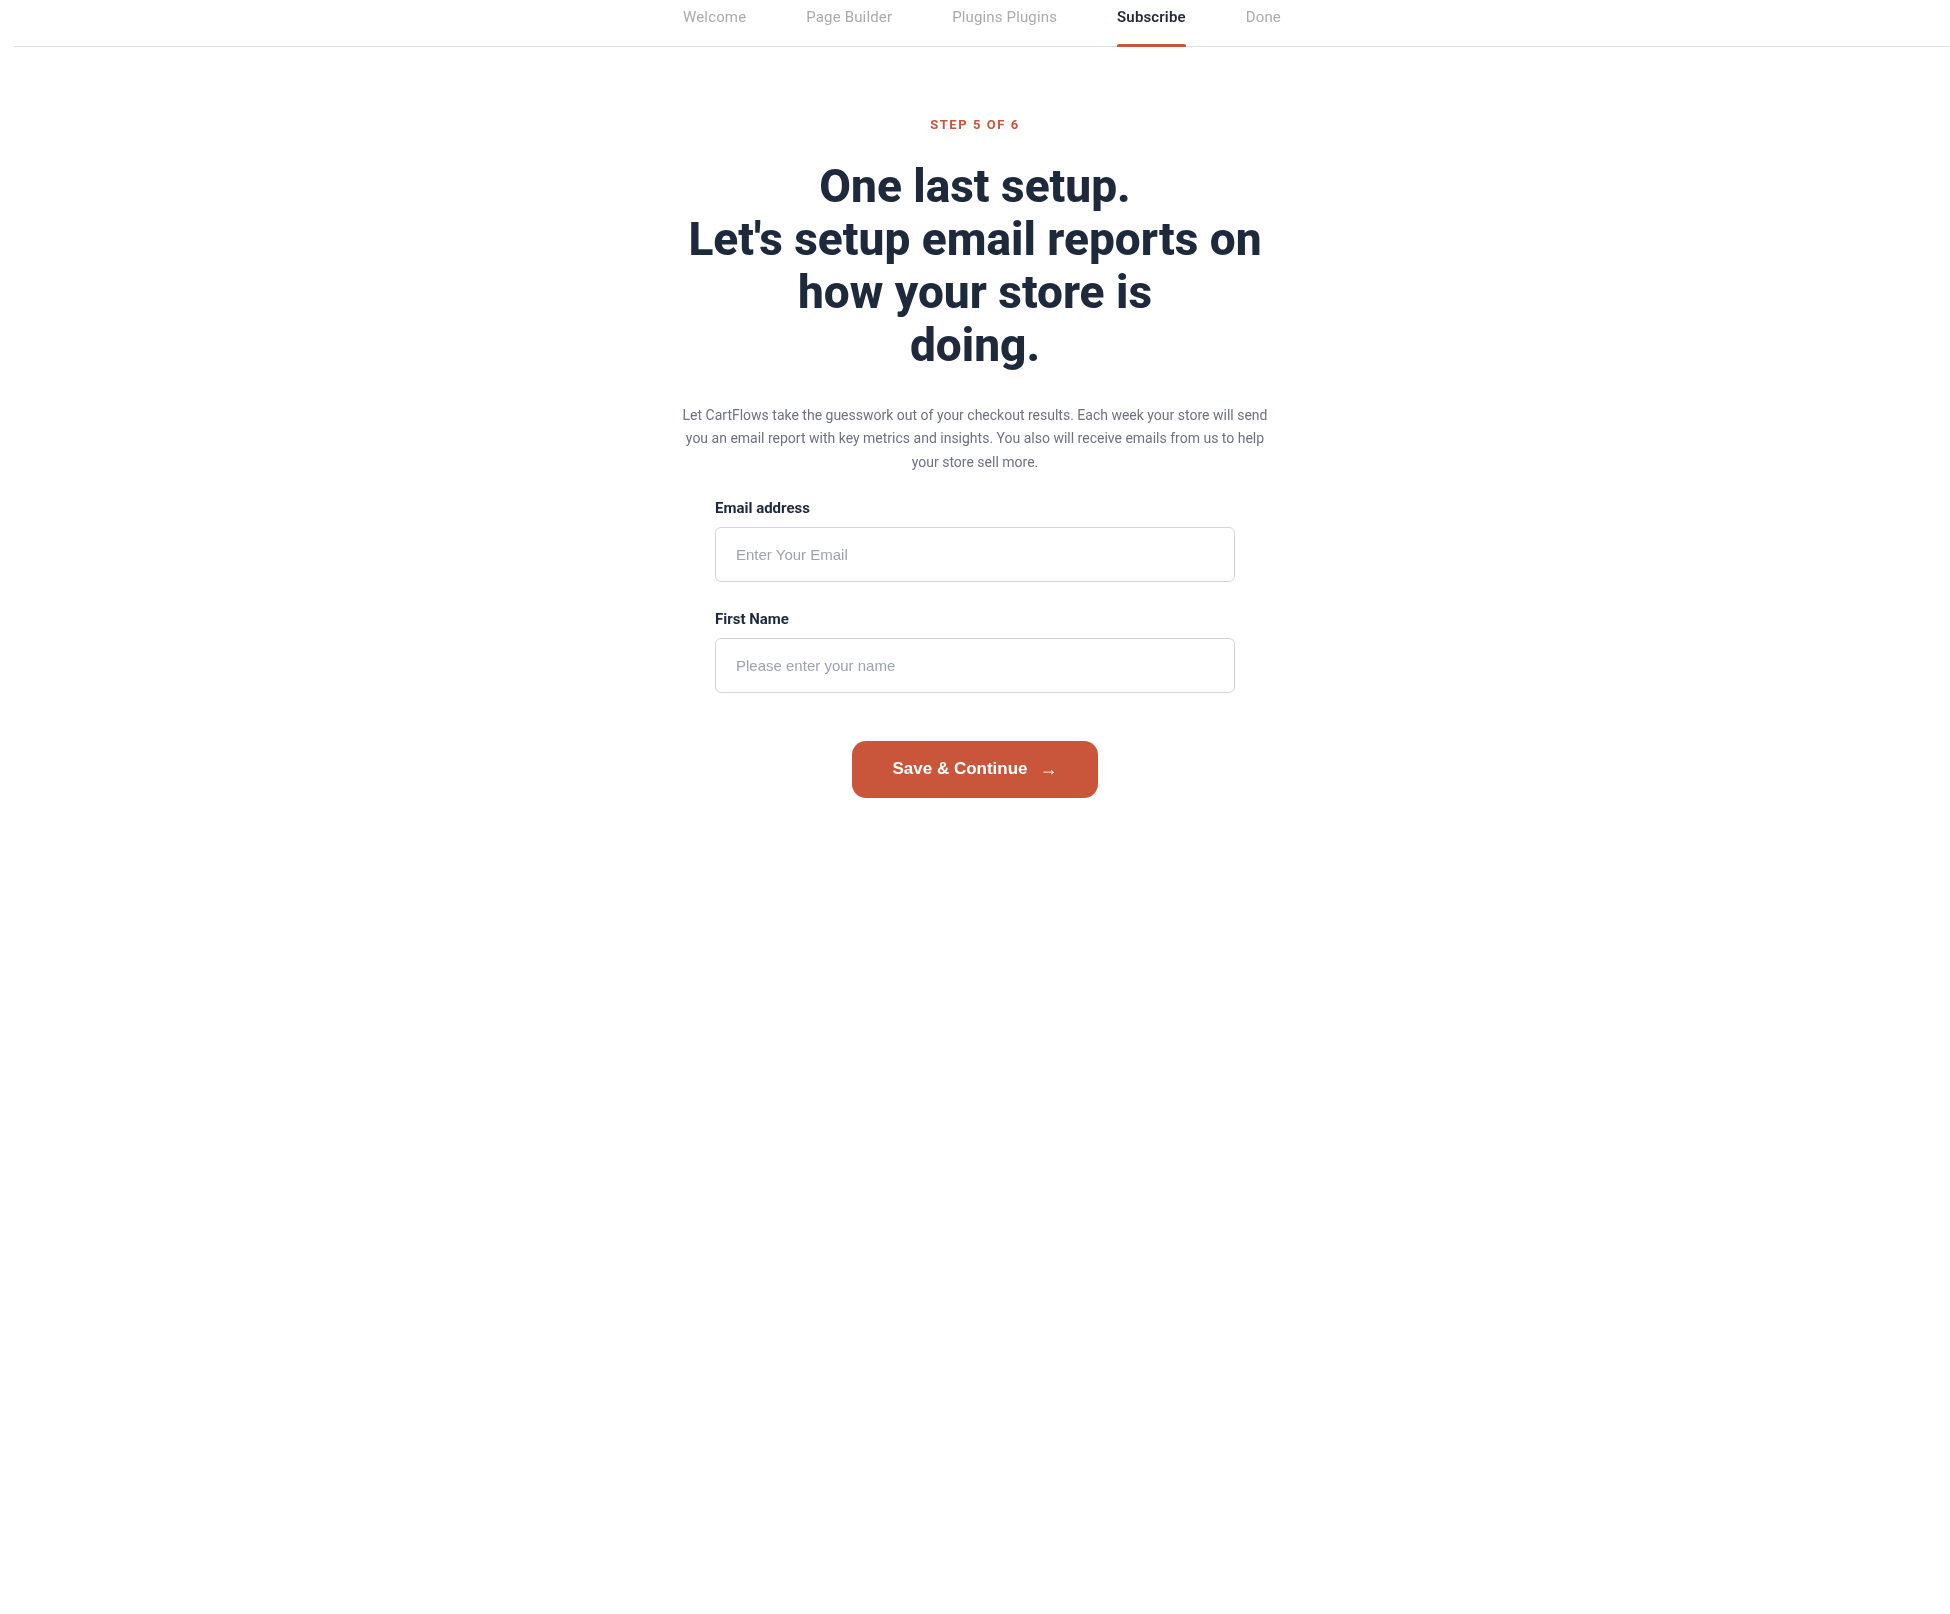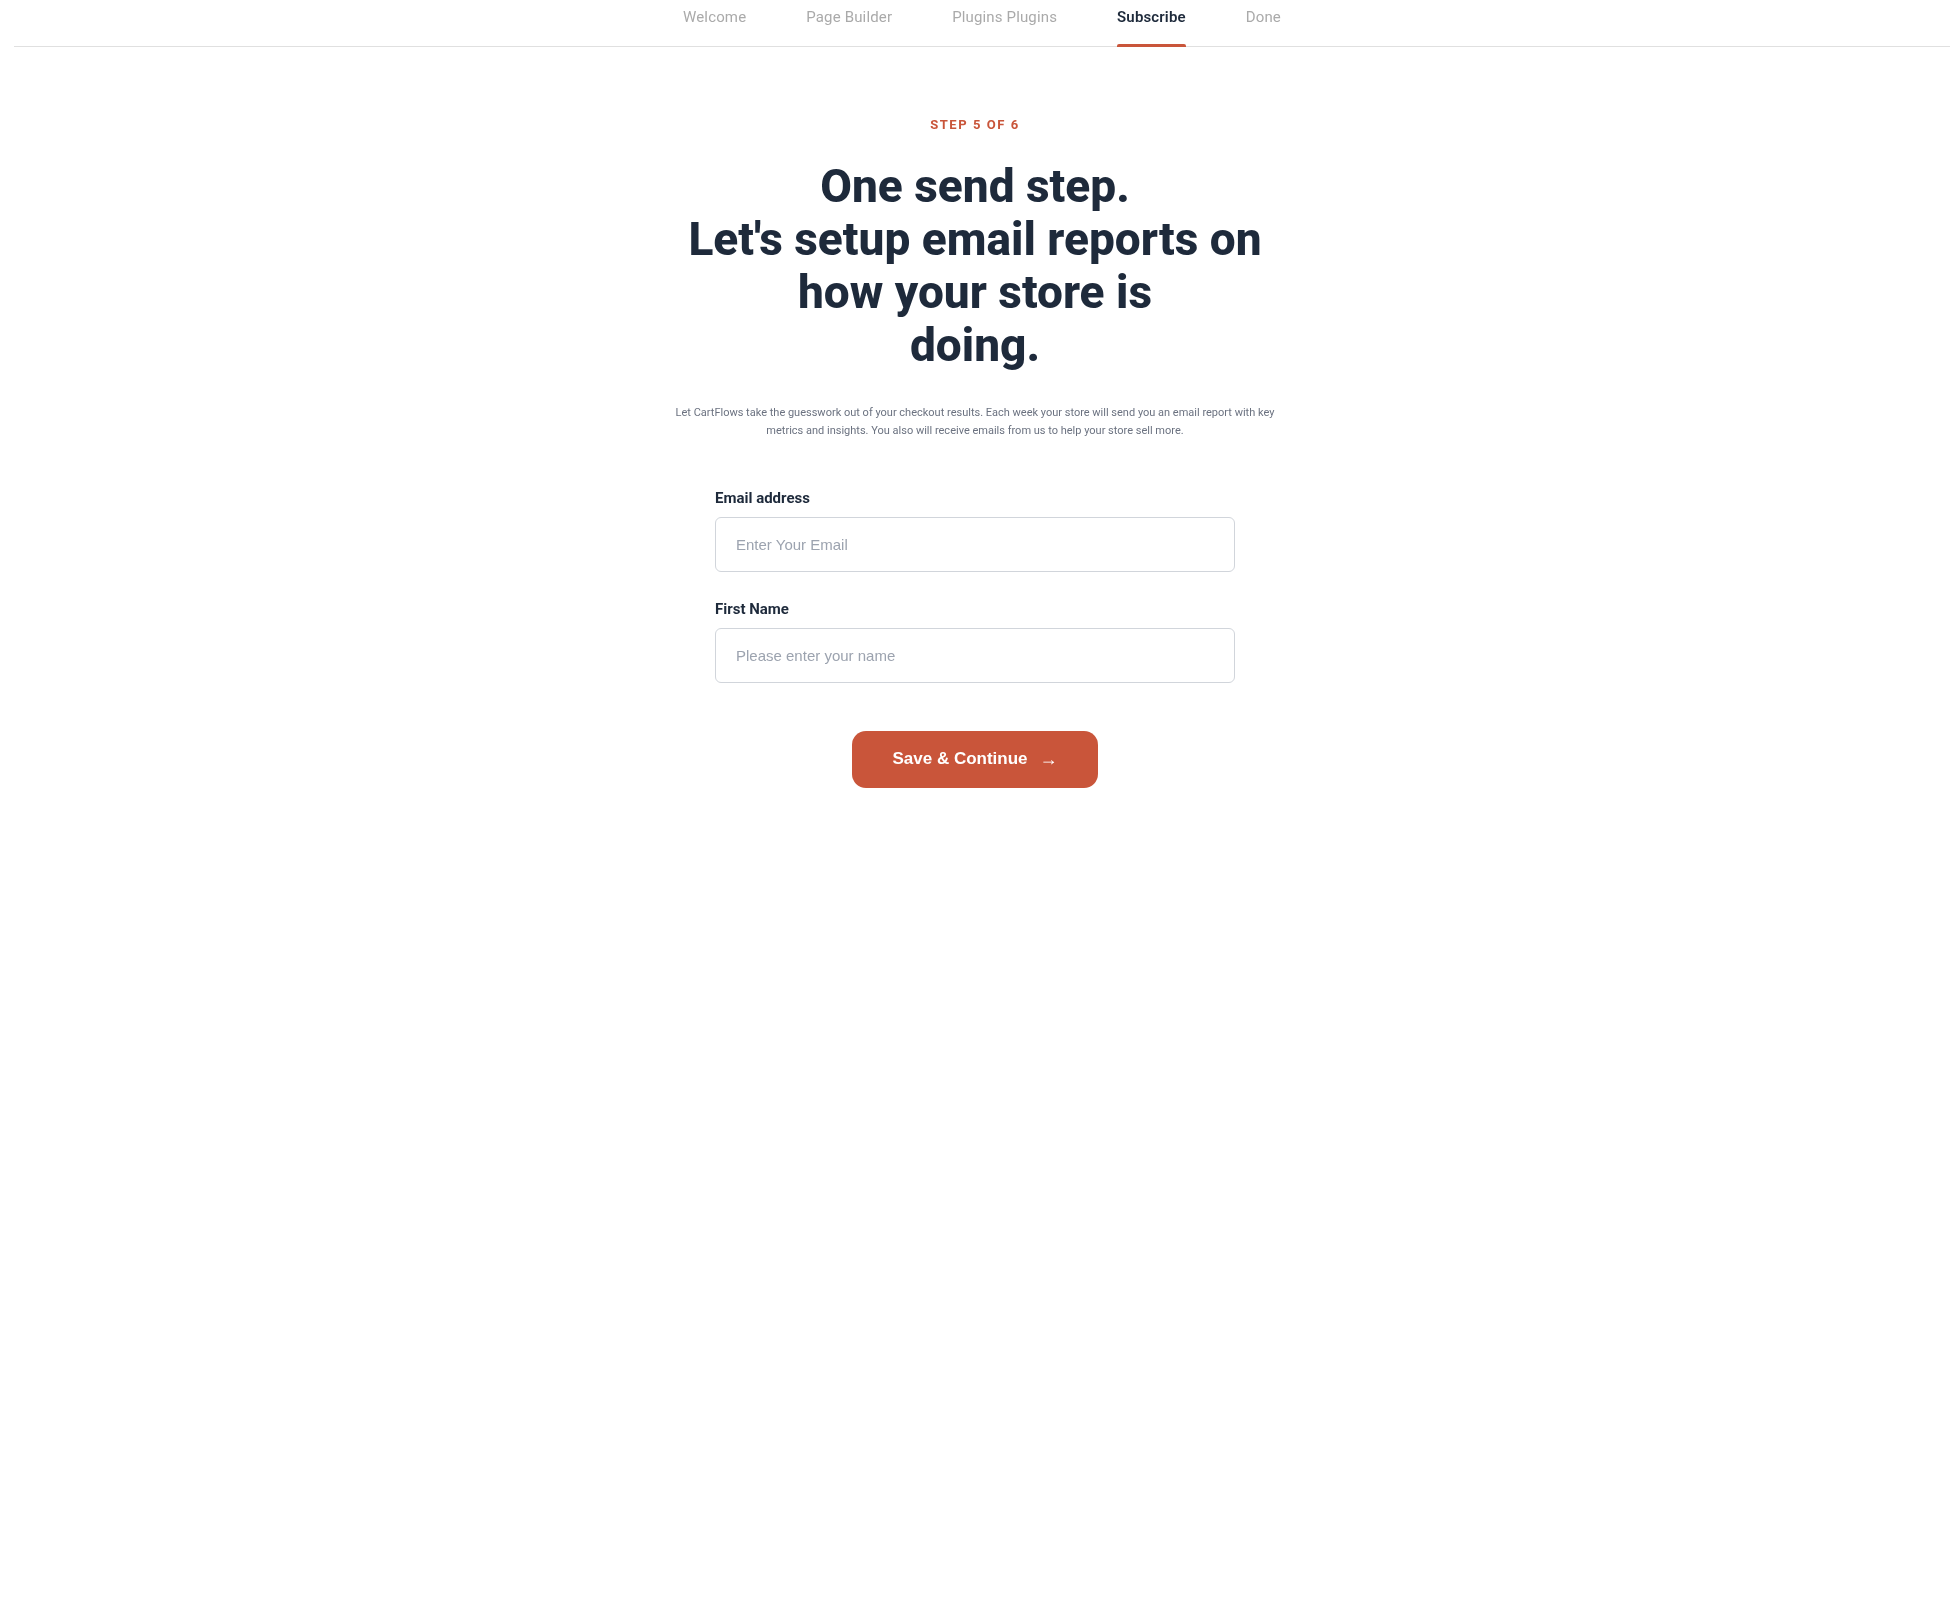--- a/index.html
+++ b/index.html
@@ -71,25 +71,25 @@
 
     .main-heading {
       font-size: 46px;
       font-weight: 800;
       color: #1e2a3b;
       line-height: 1.15;
       margin-bottom: 32px;
     }
 
     .sub-description {
-      font-size: 11px;
+      font-size: 14px;
       color: #6b7280;
       line-height: 1.7;
       max-width: 600px;
-      margin: 0 auto 48px;
+      margin: 0 auto 24px;
     }
 
     
     .form-section {
       text-align: left;
       max-width: 520px;
       margin: 0 auto;
     }
 
     .form-group {
@@ -156,21 +156,21 @@
   <span class="stepper-item">Plugins Plugins</span>
   <span class="stepper-item active">Subscribe</span>
   <span class="stepper-item">Done</span>
 </nav>
 
 <main class="main-content">
 
   <p class="step-label">STEP 5 OF 6</p>
 
   <h1 class="main-heading">
-    <span>One send step.</span><br>
+    <span>One last setup.</span><br>
     <span>Let's setup email reports on how your store is</span><br>
     <span>doing.</span>
   </h1>
 
   <p class="sub-description">Let CartFlows take the guesswork out of your checkout results. Each week your store will send you an email report with key metrics and insights. You also will receive emails from us to help your store sell more.</p>
 
   <div class="form-section">
 
     <div class="form-group">
       <label class="form-label">Email address</label>

